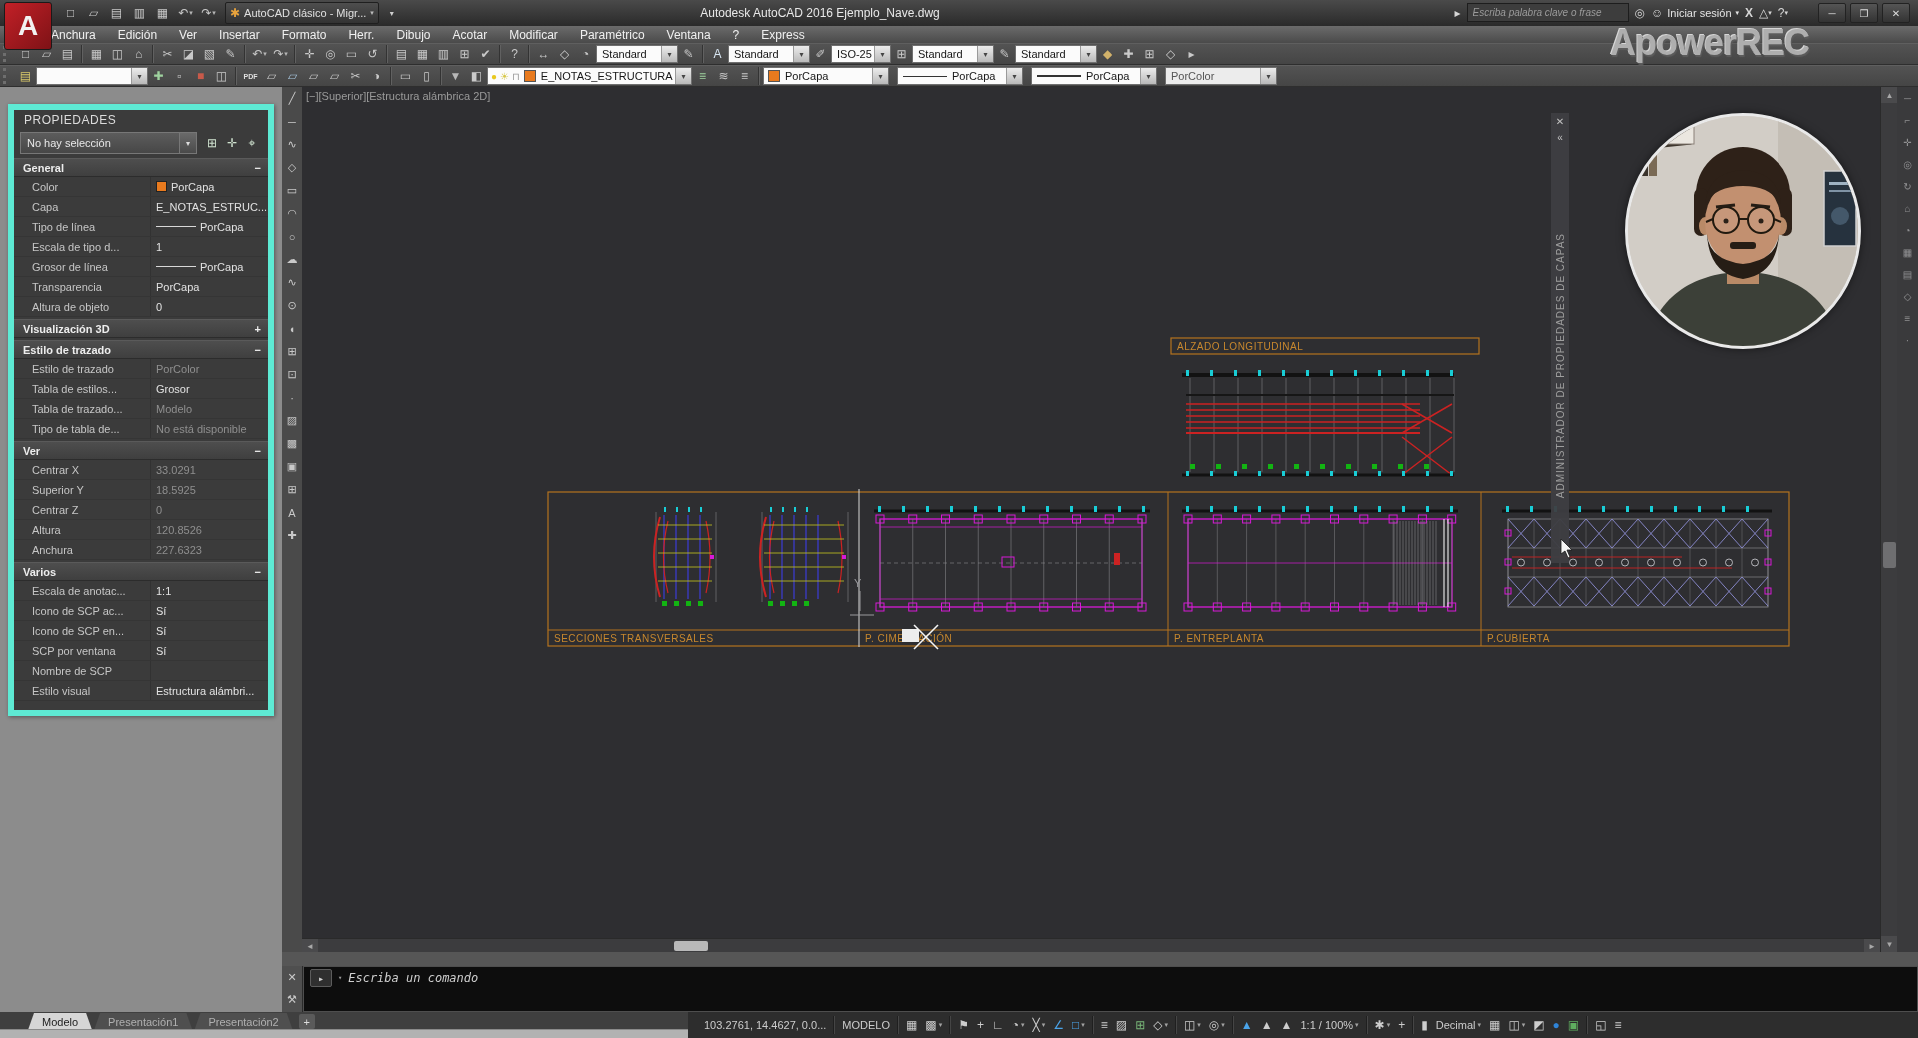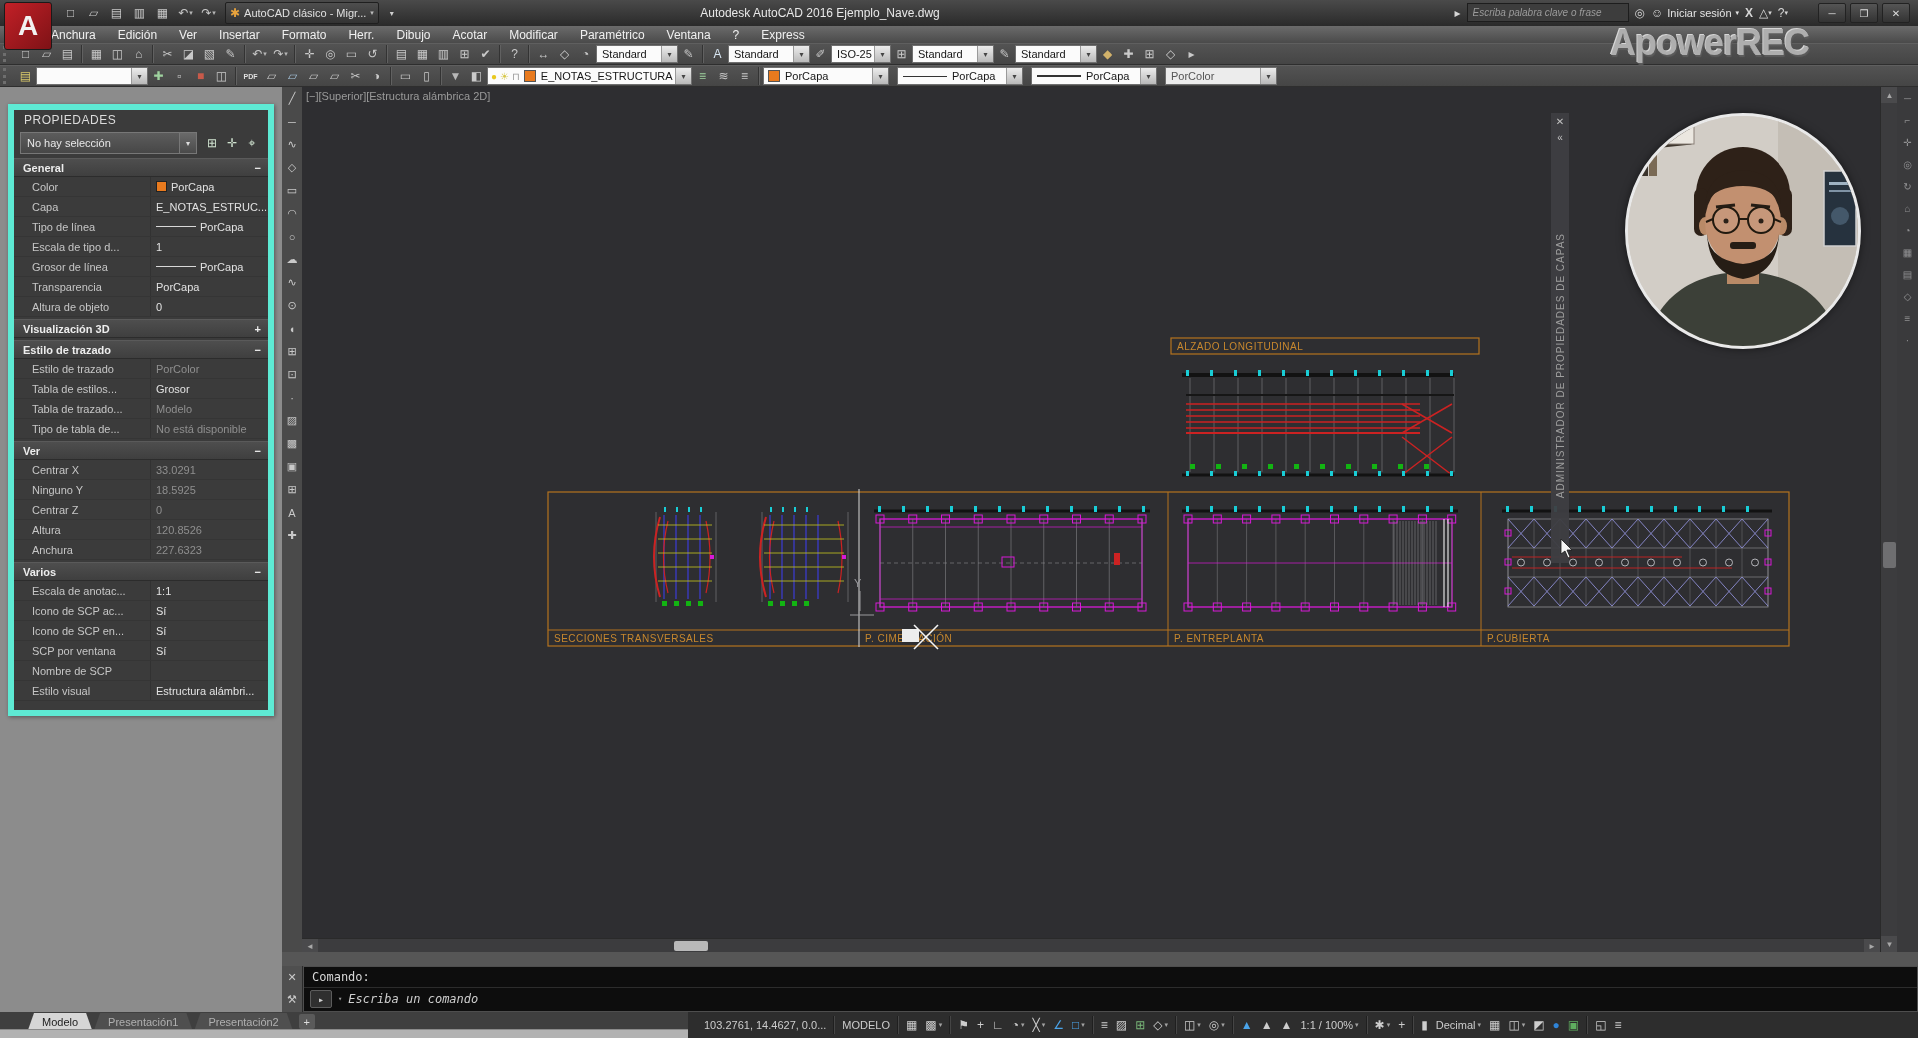--- a/index.html
+++ b/index.html
@@ -569,21 +569,21 @@
             <span>Ver</span>
             <span>−</span>
           </div>
           <div class="prow">
             <div class="plabel">Centrar X</div>
             <div class="pval muted">
               <span>33.0291</span>
             </div>
           </div>
           <div class="prow">
-            <div class="plabel">Ninguno Y</div>
+            <div class="plabel">Superior Y</div>
             <div class="pval muted">
               <span>18.5925</span>
             </div>
           </div>
           <div class="prow">
             <div class="plabel">Centrar Z</div>
             <div class="pval muted">
               <span>0</span>
             </div>
           </div>
@@ -1057,21 +1057,20 @@
       <span class="icon" style="display: flex;">·</span>
     </div>
   <div id="gapbar"></div>
 
   <div id="command">
     <div id="cmd-gutter">
       <span class="icon">✕</span>
       <span class="icon">⚒</span>
     </div>
     <div id="console">
-      <div id="cmd-history">Comando:</div>
       <div id="cmd-promptrow">
         <span id="prompt-box">▸</span>
         <span id="prompt-caret">▾</span>
         <span id="cmd-prompt">Escriba un comando</span>
       </div>
     </div>
   </div>
 
   <div id="bottombar">
     <div id="tabszone">

